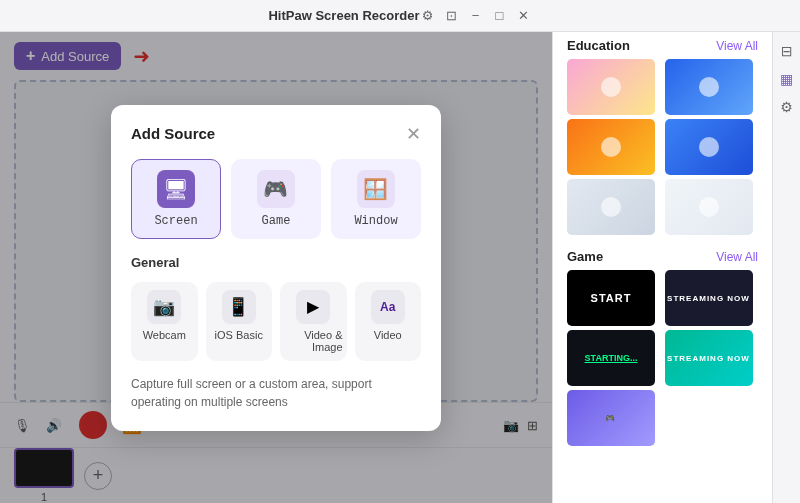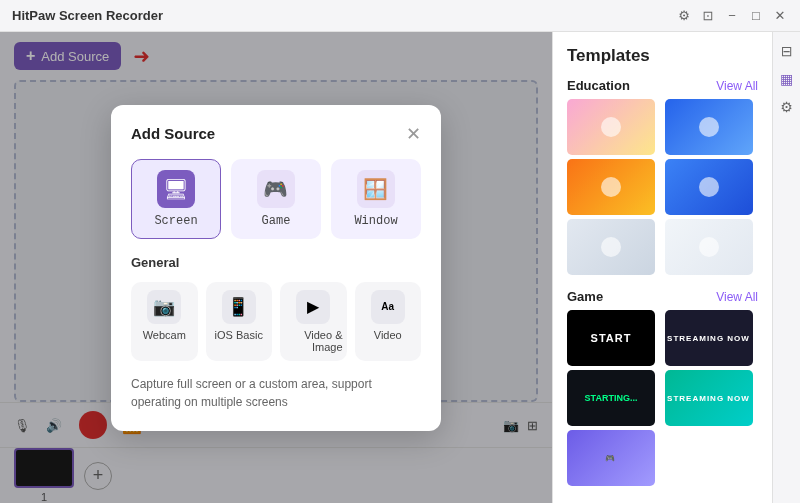--- a/index.html
+++ b/index.html
@@ -5,21 +5,21 @@
     * { box-sizing: border-box; margin: 0; padding: 0; }
     body { font-family: -apple-system, BlinkMacSystemFont, 'Segoe UI', sans-serif; background: #f0f0f5; width: 800px; height: 503px; overflow: hidden; }
 
     .titlebar {
       background: #f5f5f7;
       height: 32px;
       display: flex;
       align-items: center;
       padding: 12px 12px;
       border-bottom: 1px solid #e0e0e0;
-      justify-content: space-between;
+      justify-content: center;
     }
     .titlebar-title { font-size: 13px; font-weight: 600; color: #333; }
     .titlebar-controls { display: flex; gap: 8px; align-items: center; }
     .titlebar-icon { width: 16px; height: 16px; display: flex; align-items: center; justify-content: center; color: #666; cursor: pointer; font-size: 13px; }
 
     .main-layout { display: flex; height: calc(503px - 32px); }
 
     
     .left-area {
       flex: 1;
@@ -176,21 +176,21 @@
 
     
     .game-1 { background: #000000; display: flex; align-items: center; justify-content: center; }
     .game-2 { background: #1a1a2e; display: flex; align-items: center; justify-content: center; }
     .game-3 { background: #0d1117; display: flex; align-items: center; justify-content: center; }
     .game-4 { background: linear-gradient(135deg, #00b894 0%, #00cec9 100%); display: flex; align-items: center; justify-content: center; }
     .game-5 { background: linear-gradient(135deg, #6c5ce7 0%, #a29bfe 100%); display: flex; align-items: center; justify-content: center; }
     .game-6 { background: linear-gradient(135deg, #fd79a8 0%, #e84393 100%); display: flex; align-items: center; justify-content: center; }
 
     .game-text { color: white; font-size: 11px; font-weight: 800; letter-spacing: 1px; }
-    .game-text-green { color: #00ff88; font-size: 9px; font-weight: 700; text-align: center; }
+    .game-text-green { color: #00ff88; font-size: 9px; font-weight: 700; text-align: center; text-decoration: underline; }
 
     
     .tools-panel {
       width: 28px;
       background: #f5f5f7;
       border-left: 1px solid #e0e0e0;
       display: flex;
       flex-direction: column;
       align-items: center;
       padding: 8px 0;
@@ -433,34 +433,33 @@
           </div>
           <div class="general-source-item">
             <div class="general-source-icon">📱</div>
             <span class="general-source-label">iOS Basic</span>
           </div>
           <div class="general-source-item">
             <div class="general-source-icon" style="font-size:16px;">▶</div>
             <span class="general-source-label">Video &amp; Image</span>
           </div>
           <div class="general-source-item">
-            <div class="general-source-icon" style="font-size:10px; font-weight:bold; color:#000000;">Aa</div>
+            <div class="general-source-icon" style="font-size:12px; font-weight:bold; color:#4c1d95;">Aa</div>
             <span class="general-source-label">Video</span>
           </div>
         </div>
 
         <p class="modal-description">Capture full screen or a custom area, support operating on
 multiple screens</p>
       </div>
     </div>
 
   </div>
 
   <div class="right-panel">
-    <div class="right-panel-title">Templates</div>
 
     <div class="section-header">
       <span class="section-title">Education</span>
       <button class="view-all-btn">View All</button>
     </div>
     <div class="template-grid">
       <div class="template-thumb edu-1">
         <div class="person-placeholder">
             <div class="person-circle"></div>
           </div>

